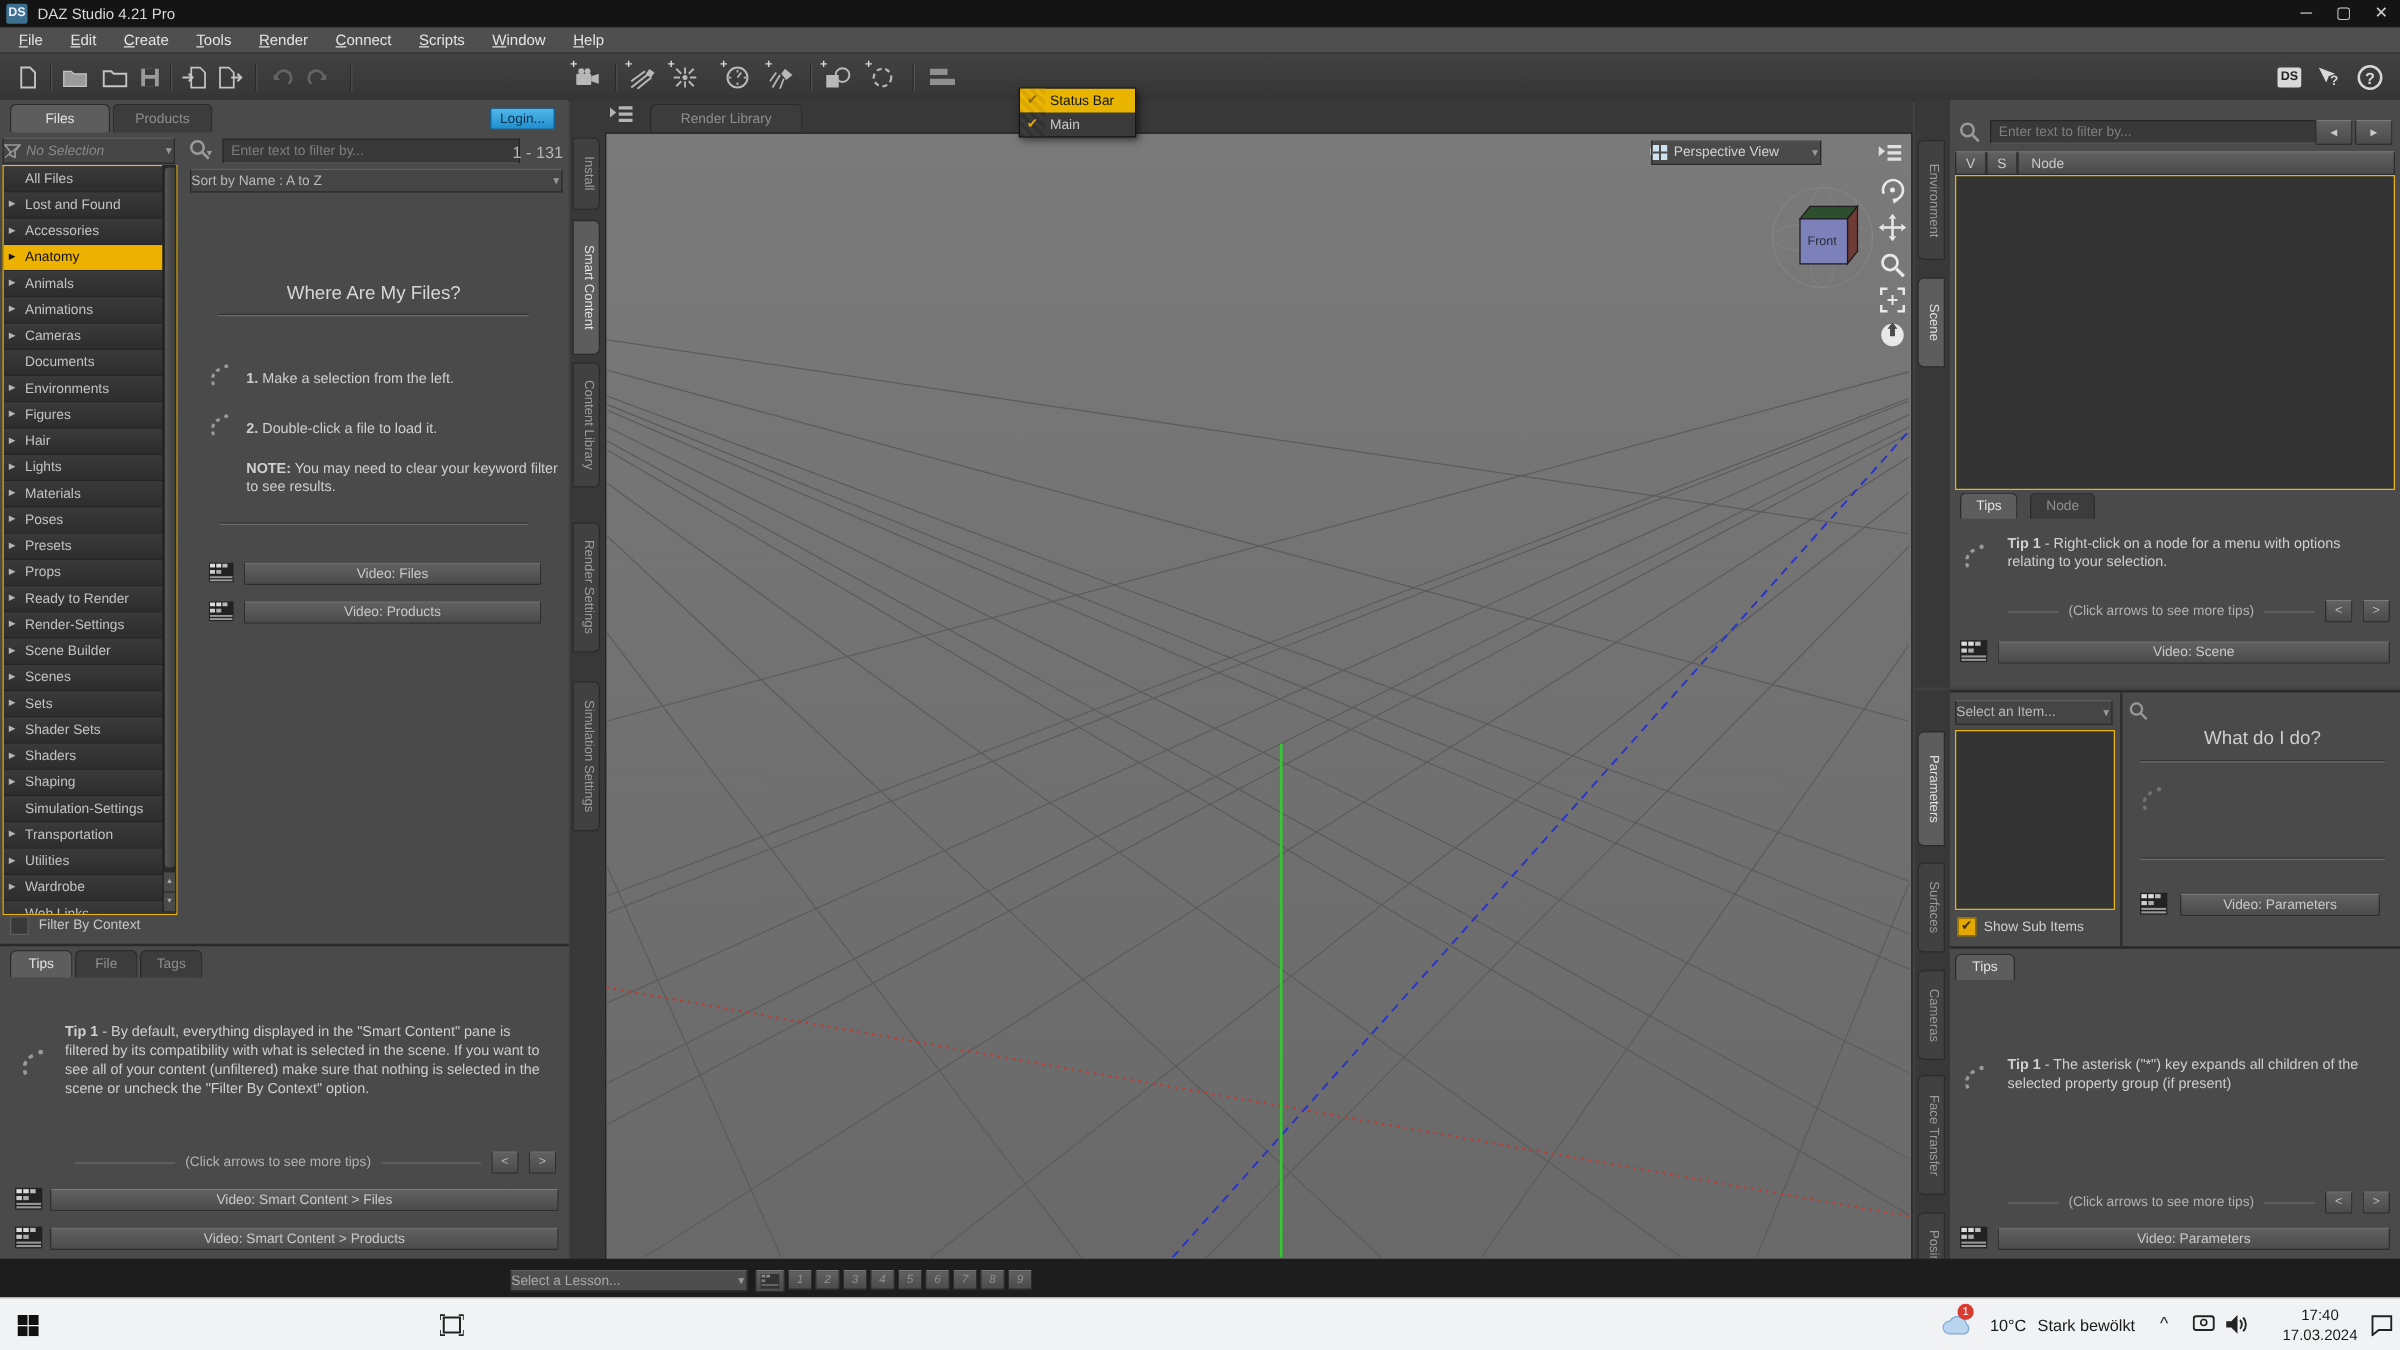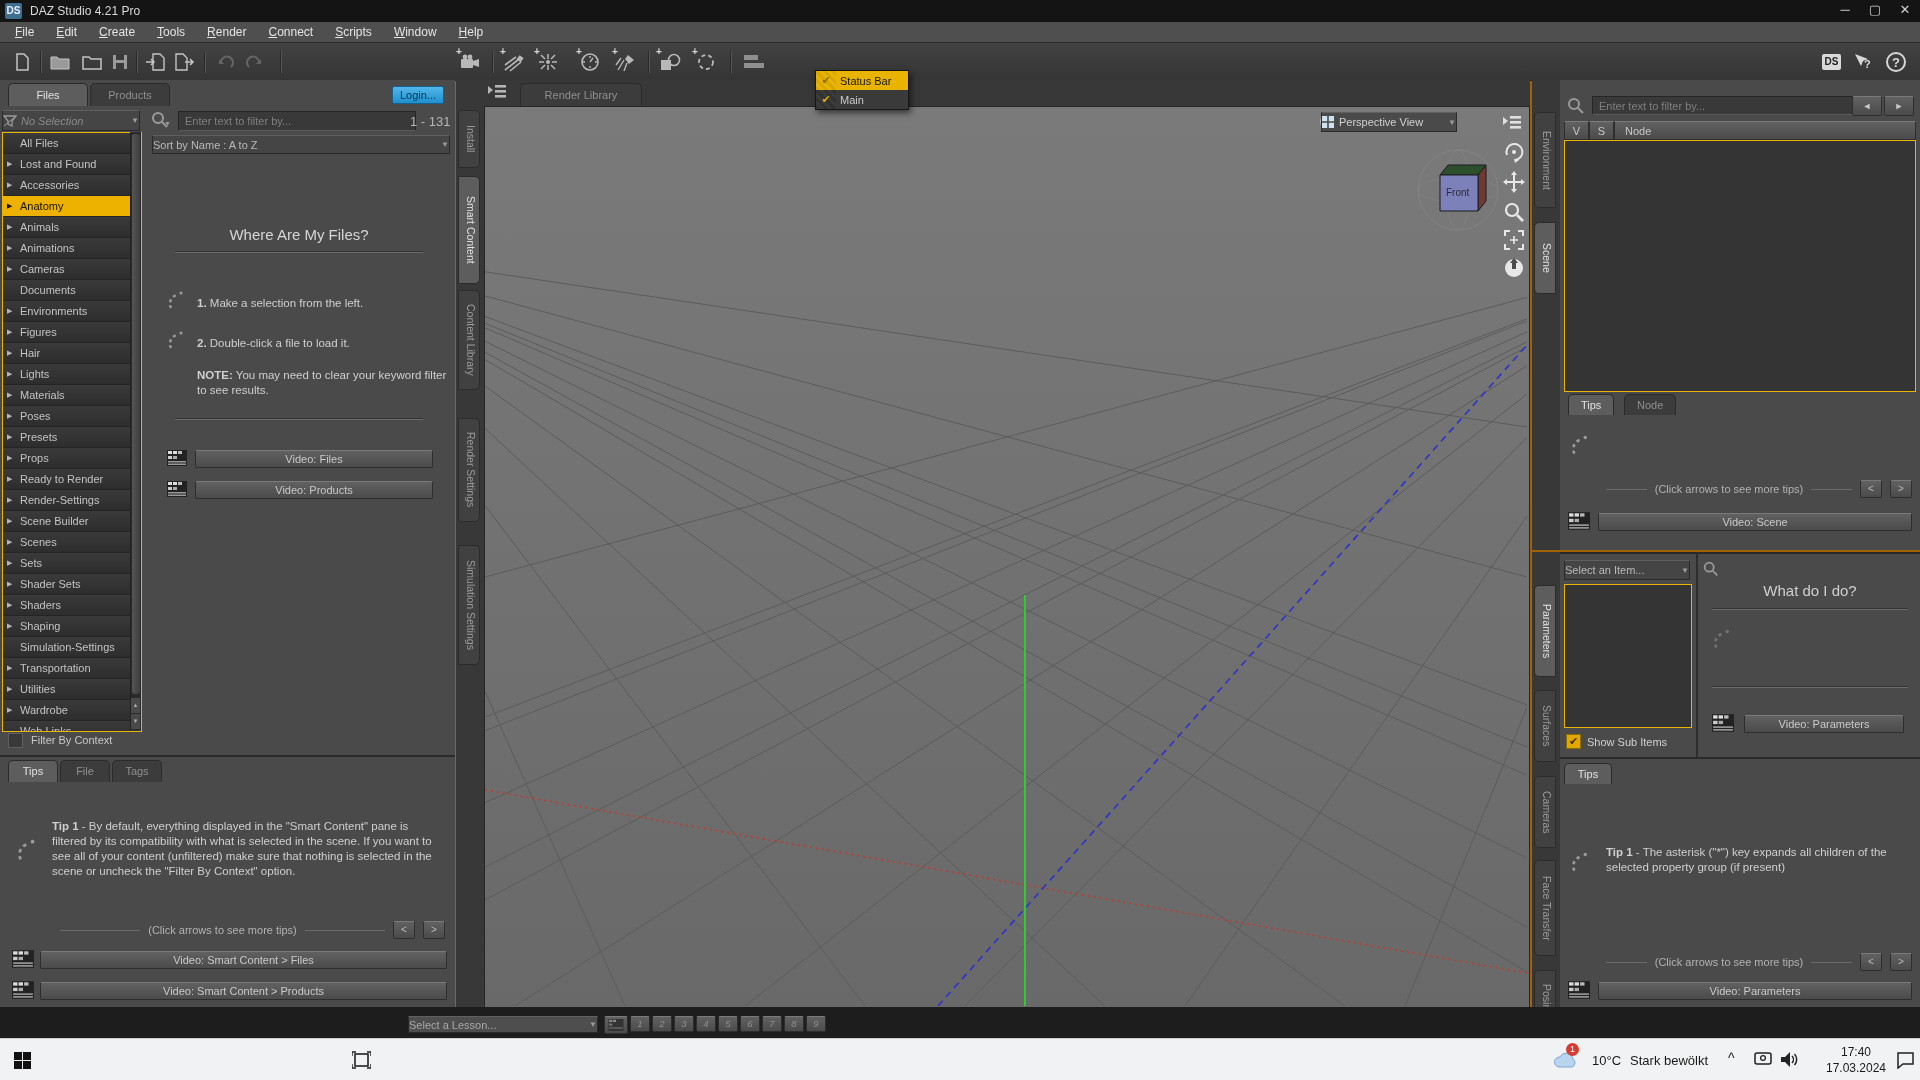--- a/index.html
+++ b/index.html
@@ -1,16 +1,16 @@
 <!DOCTYPE html>
 <html><head>
 <meta charset="utf-8">
 <style>
   html,body{margin:0;padding:0;background:#000;}
-  .screen{position:relative;width:1920px;height:1080px;overflow:hidden;background:#a16207;
+  .screen{position:relative;width:1920px;height:1080px;overflow:hidden;background:#404040;
           font-family:"Liberation Sans",sans-serif;-webkit-font-smoothing:antialiased;}
   .abs{position:absolute;}
   
   .titlebar{left:0;top:0;width:1920px;height:22px;background:#141414;color:#d8d8d8;font-size:12px;}
   .app-badge{left:5px;top:3px;width:17px;height:16px;background:#3d6f8f;color:#eef;font-size:10px;font-weight:bold;
              text-align:center;line-height:16px;border-radius:2px;}
   .title-text{left:30px;top:4px;}
   .winbtn{top:0;width:30px;height:22px;color:#cfcfcf;text-align:center;line-height:20px;font-size:13px;}
   .menubar{left:0;top:22px;width:1920px;height:21px;background:#4f4f4f;border-bottom:1px solid #2c2c2c;
            display:flex;align-items:center;padding-left:4px;box-sizing:border-box;}
@@ -678,20 +678,22 @@
         <span style="padding:0 12px">Tips</span></div>
       <div class="tab" style="height: 20px; line-height: 20px; position: absolute; display: inline-block; margin-left: 4px; left: 60px; top: 0px;">
         <span style="padding:0 12px">Node</span></div>
       </div>
     <div class="abs" style="left:10px;top:352px">
       <svg width="24" height="26" viewBox="0 0 22 24">
           <path d="M4 20a9 9 0 0 1 6-13" fill="none" stroke="#9a9a9a" stroke-width="2.4" stroke-dasharray="3 3"></path>
           <circle cx="14" cy="5" r="1.6" fill="#9a9a9a"></circle>
         </svg>
       </div>
+    <div class="abs tiptext" style="left:46px;top:348px;width:300px">
+      <b>Tip 1</b><span> - Right-click on a node for a menu with options relating to your selection.</span></div>
     <div class="abs moretips" style="left:46px;top:400px;width:306px">
       <span class="dash"></span>
         <span>(Click arrows to see more tips)</span>
         <span class="dash"></span>
       <span class="arrbtn btn3d">&lt;</span>
       <span class="arrbtn btn3d">&gt;</span>
       </div>
     <div class="abs" style="left:8px;top:432px">
       <svg width="22" height="18" viewBox="0 0 20 16">
           <rect width="20" height="16" fill="#222"></rect>

